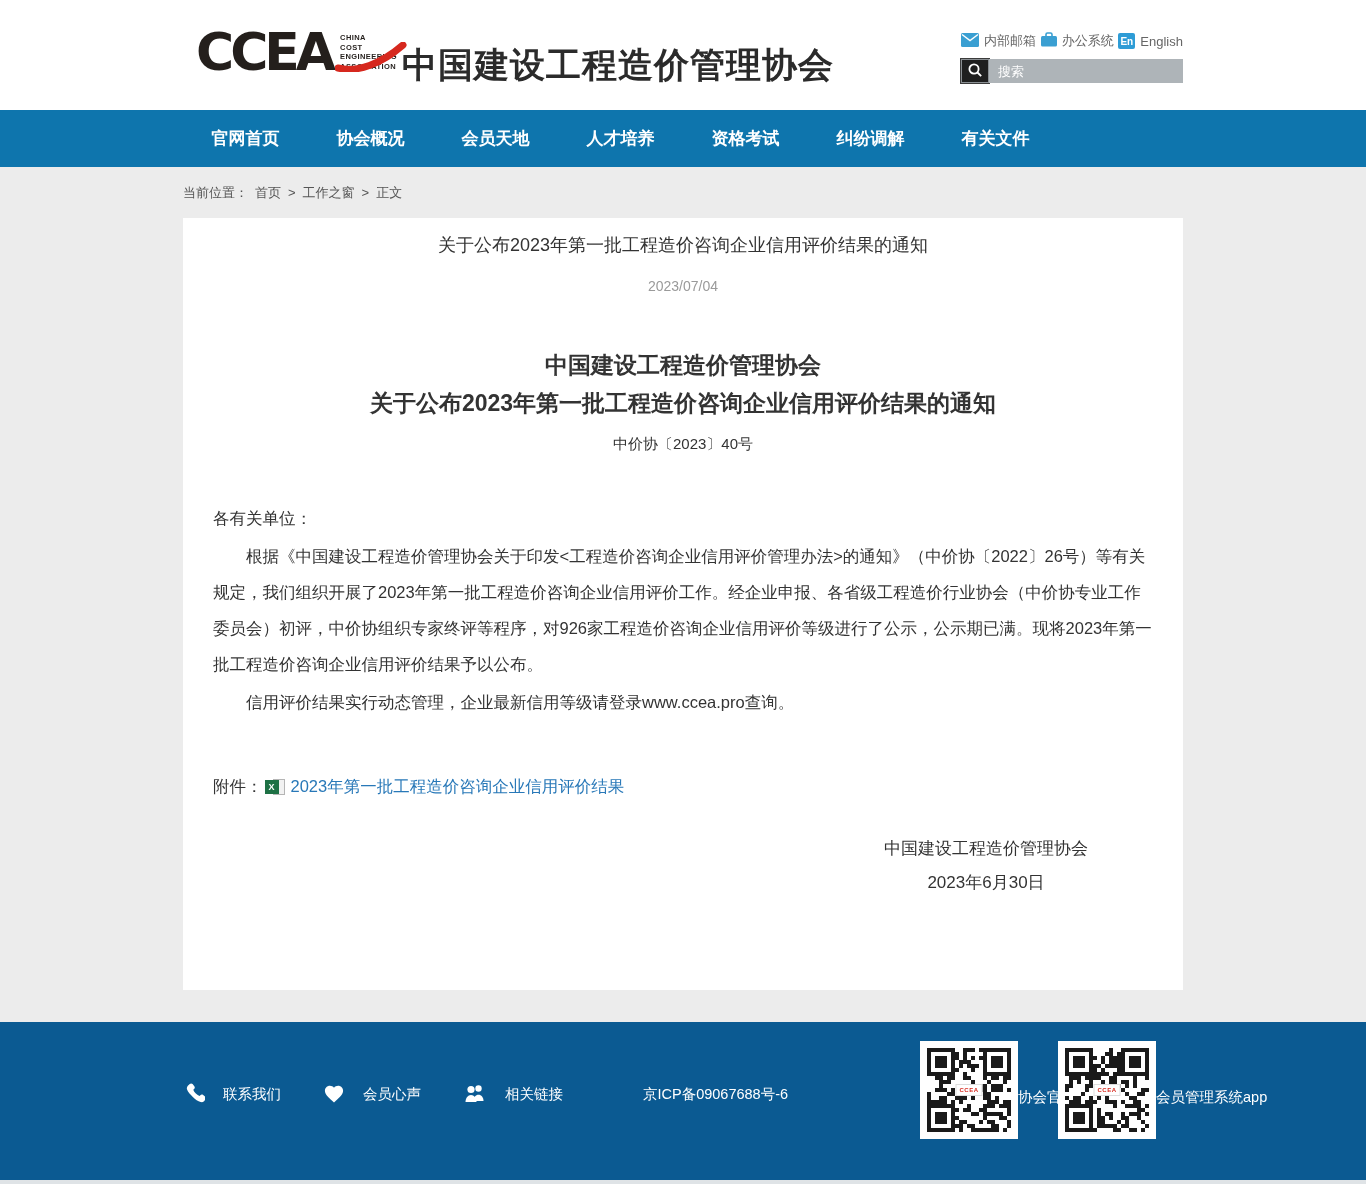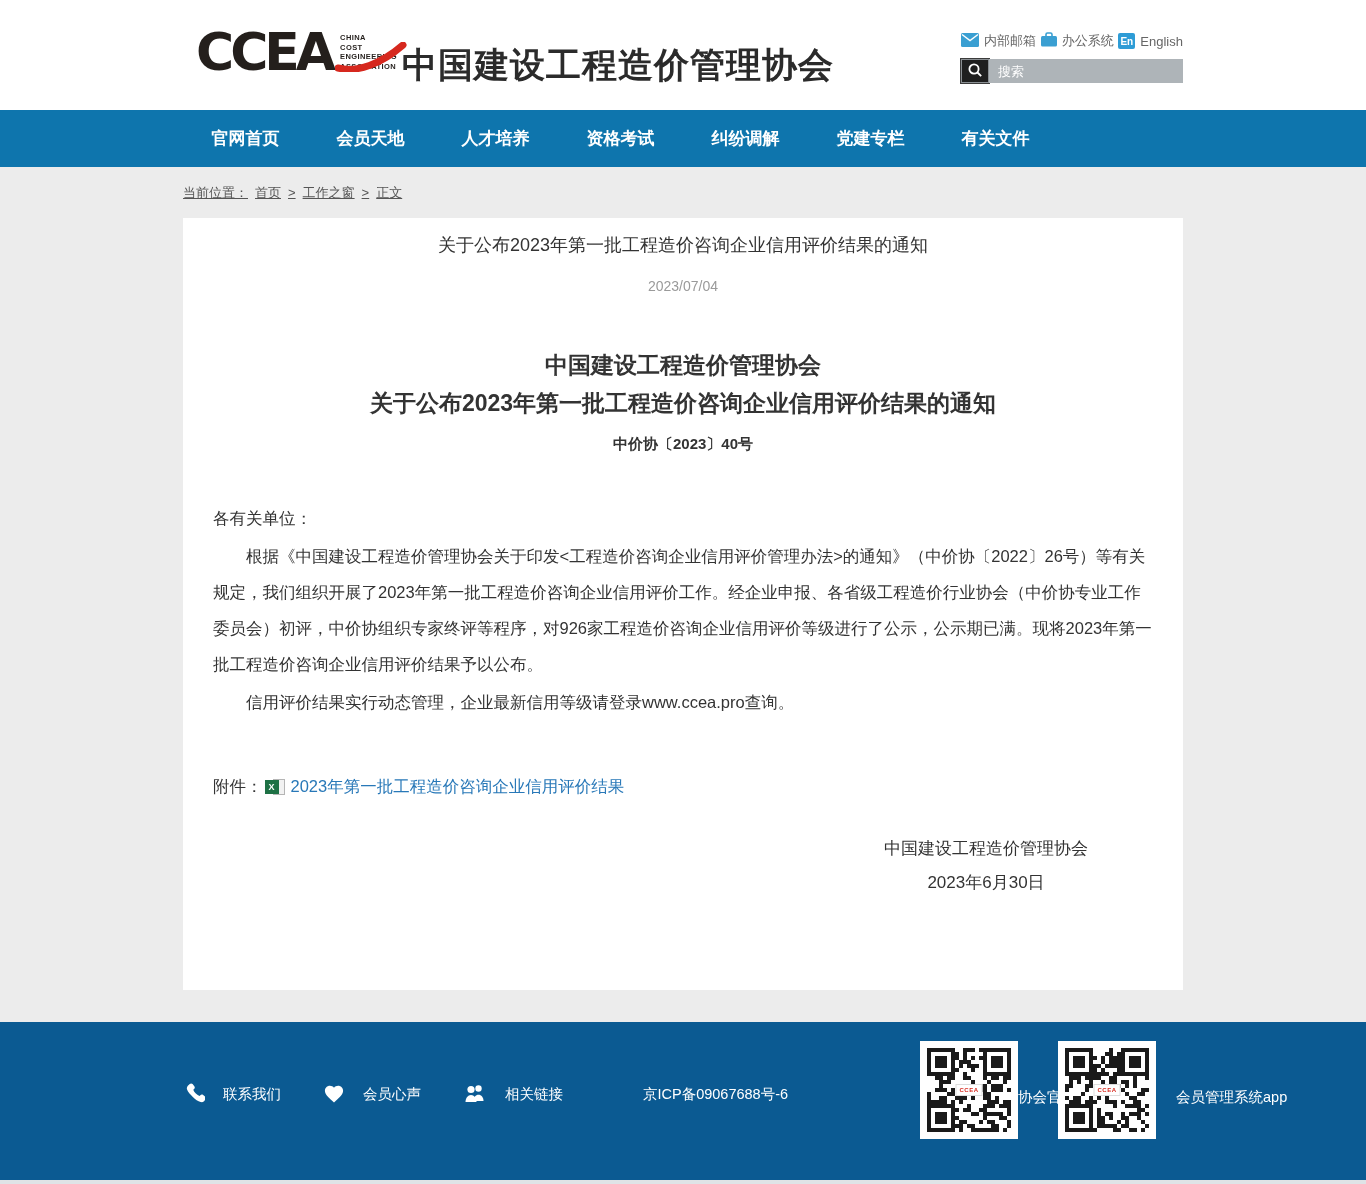--- a/index.html
+++ b/index.html
@@ -22,45 +22,45 @@
   .search-btn { width:28px; height:24px; background:#1f1f1f; border:1px solid #8a8f93; outline:1px solid #3c3c3c; display:flex; align-items:center; justify-content:center; cursor:pointer; }
   .search-input { flex:1; border:none; background:#aeb4b8; color:#fff; font-size:13px; padding:0 9px; font-family:inherit; }
   .search-input::placeholder { color:#fff; opacity:1; }
 
   
   .nav { height:57px; background:#0e75ad; padding:0 183px; display:flex; }
   .nav-item { width:125px; text-align:center; line-height:57px; color:#fff; font-size:17px; font-weight:700; cursor:pointer; white-space:nowrap; }
 
   
   .main-band { background:#ececec; padding-bottom:32px; }
-  .breadcrumb { height:51px; display:flex; align-items:center; gap:7px; padding-left:183px; font-size:13px; color:#555;text-decoration:underline; }
+  .breadcrumb { height:51px; display:flex; align-items:center; gap:7px; padding-left:183px; font-size:13px; color:#555; }
   .crumb-link { cursor:pointer; }
   .content { width:1000px; margin-left:183px; background:#fff; height:772px; padding:15px 30px 0 30px; overflow:hidden; }
   .list-title { text-align:center; font-size:18px; color:#333; font-weight:400; }
   .list-date { text-align:center; font-size:14px; color:#9a9a9a; margin-top:21px; }
   .doc-title { text-align:center; font-size:23px; font-weight:700; color:#333; line-height:38px; margin-top:52px; }
-  .doc-number { text-align:center; font-size:15px; color:#333; margin-top:13px;font-weight:bold; }
+  .doc-number { text-align:center; font-size:15px; color:#333; margin-top:13px; }
   .doc-body { margin-top:46px; font-size:16.5px; color:#333; line-height:36px; }
   .para { text-indent:2em; margin-top:2px; }
   .attachment { margin-top:56px; display:flex; align-items:center; font-size:16.5px; color:#333; }
   .xls-icon { position:relative; width:20px; height:17px; display:inline-block; margin:0 6px 0 2px; }
   .xls-page { position:absolute; right:0; top:0; width:12px; height:16px; background:#f2f2f2; border:1px solid #b5b5b5; }
   .xls-front { position:absolute; left:0; top:1px; width:14px; height:14px; background:#1e7145; color:#fff; font-size:9px; font-weight:700; display:flex; align-items:center; justify-content:center; }
   .attachment-link { color:#2878b8; cursor:pointer; text-decoration:none; }
   .signature-wrap { text-align:right; margin-top:34px; padding-right:65px; }
   .signature { display:inline-block; text-align:center; font-size:17px; color:#333; line-height:34px; }
 
   
   .footer { height:158px; background:#0b5a92; position:relative; color:#fff; }
   .footer-links { position:absolute; left:184px; top:60px; display:flex; align-items:center; }
   .f-link { display:flex; align-items:center; gap:18px; font-size:14.5px; cursor:pointer; margin-right:42px; white-space:nowrap; }
   .f-icp { font-size:14.5px; margin-left:38px; white-space:nowrap; }
   .qr-group { position:absolute; top:19px; display:flex; flex-direction:row; align-items:center; }
   .qr-group-1 { left:920px; width:140px; }
-  .qr-group-2 { left:1058px; width:134px;gap:20px; }
+  .qr-group-2 { left:1058px; width:134px; }
   .qr-box { width:98px; height:98px; background:#fff; padding:7px; position:relative; }
   .qr-center { position:absolute; left:50%; top:50%; transform:translate(-50%,-50%); background:#fff; padding:2px 3px; font-size:6px; font-weight:700; color:#d6281e; border:1px solid #ddd; letter-spacing:.5px; }
   .qr-caption { margin-top:14px; font-size:14.5px; white-space:nowrap; }
   .page-bottom { height:4px; background:#dfe3e6; }
 </style>
 </head>
 <body>
 
 <div class="page">
 
@@ -115,25 +115,25 @@
               </svg>
           </span>
         </button>
         <input class="search-input" type="text" placeholder="搜索" style="">
       </div>
     </div>
   </header>
 
   <nav class="nav">
     <a class="nav-item">官网首页</a>
+    <a class="nav-item">协会概况</a>
     <a class="nav-item">会员天地</a>
     <a class="nav-item">人才培养</a>
     <a class="nav-item">资格考试</a>
     <a class="nav-item">纠纷调解</a>
-    <a class="nav-item">党建专栏</a>
     <a class="nav-item">有关文件</a>
   </nav>
 
   <div class="main-band">
     <div class="breadcrumb">
       <span>当前位置：</span>
       <span class="crumb-link">首页</span>
       <span>&gt;</span>
       <span class="crumb-link">工作之窗</span>
       <span>&gt;</span>

